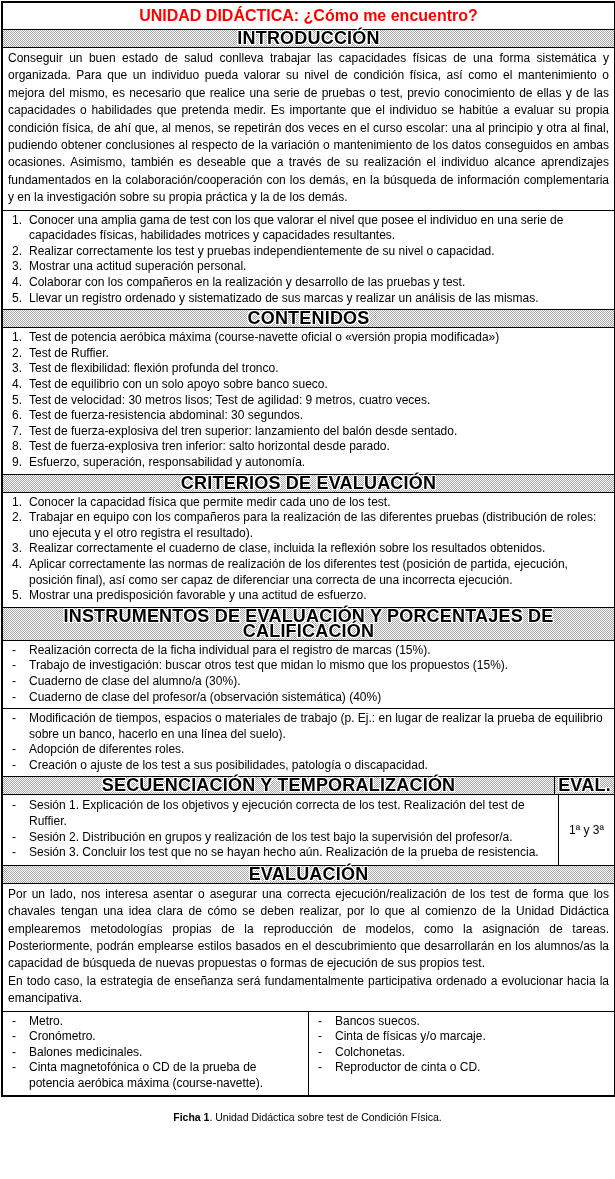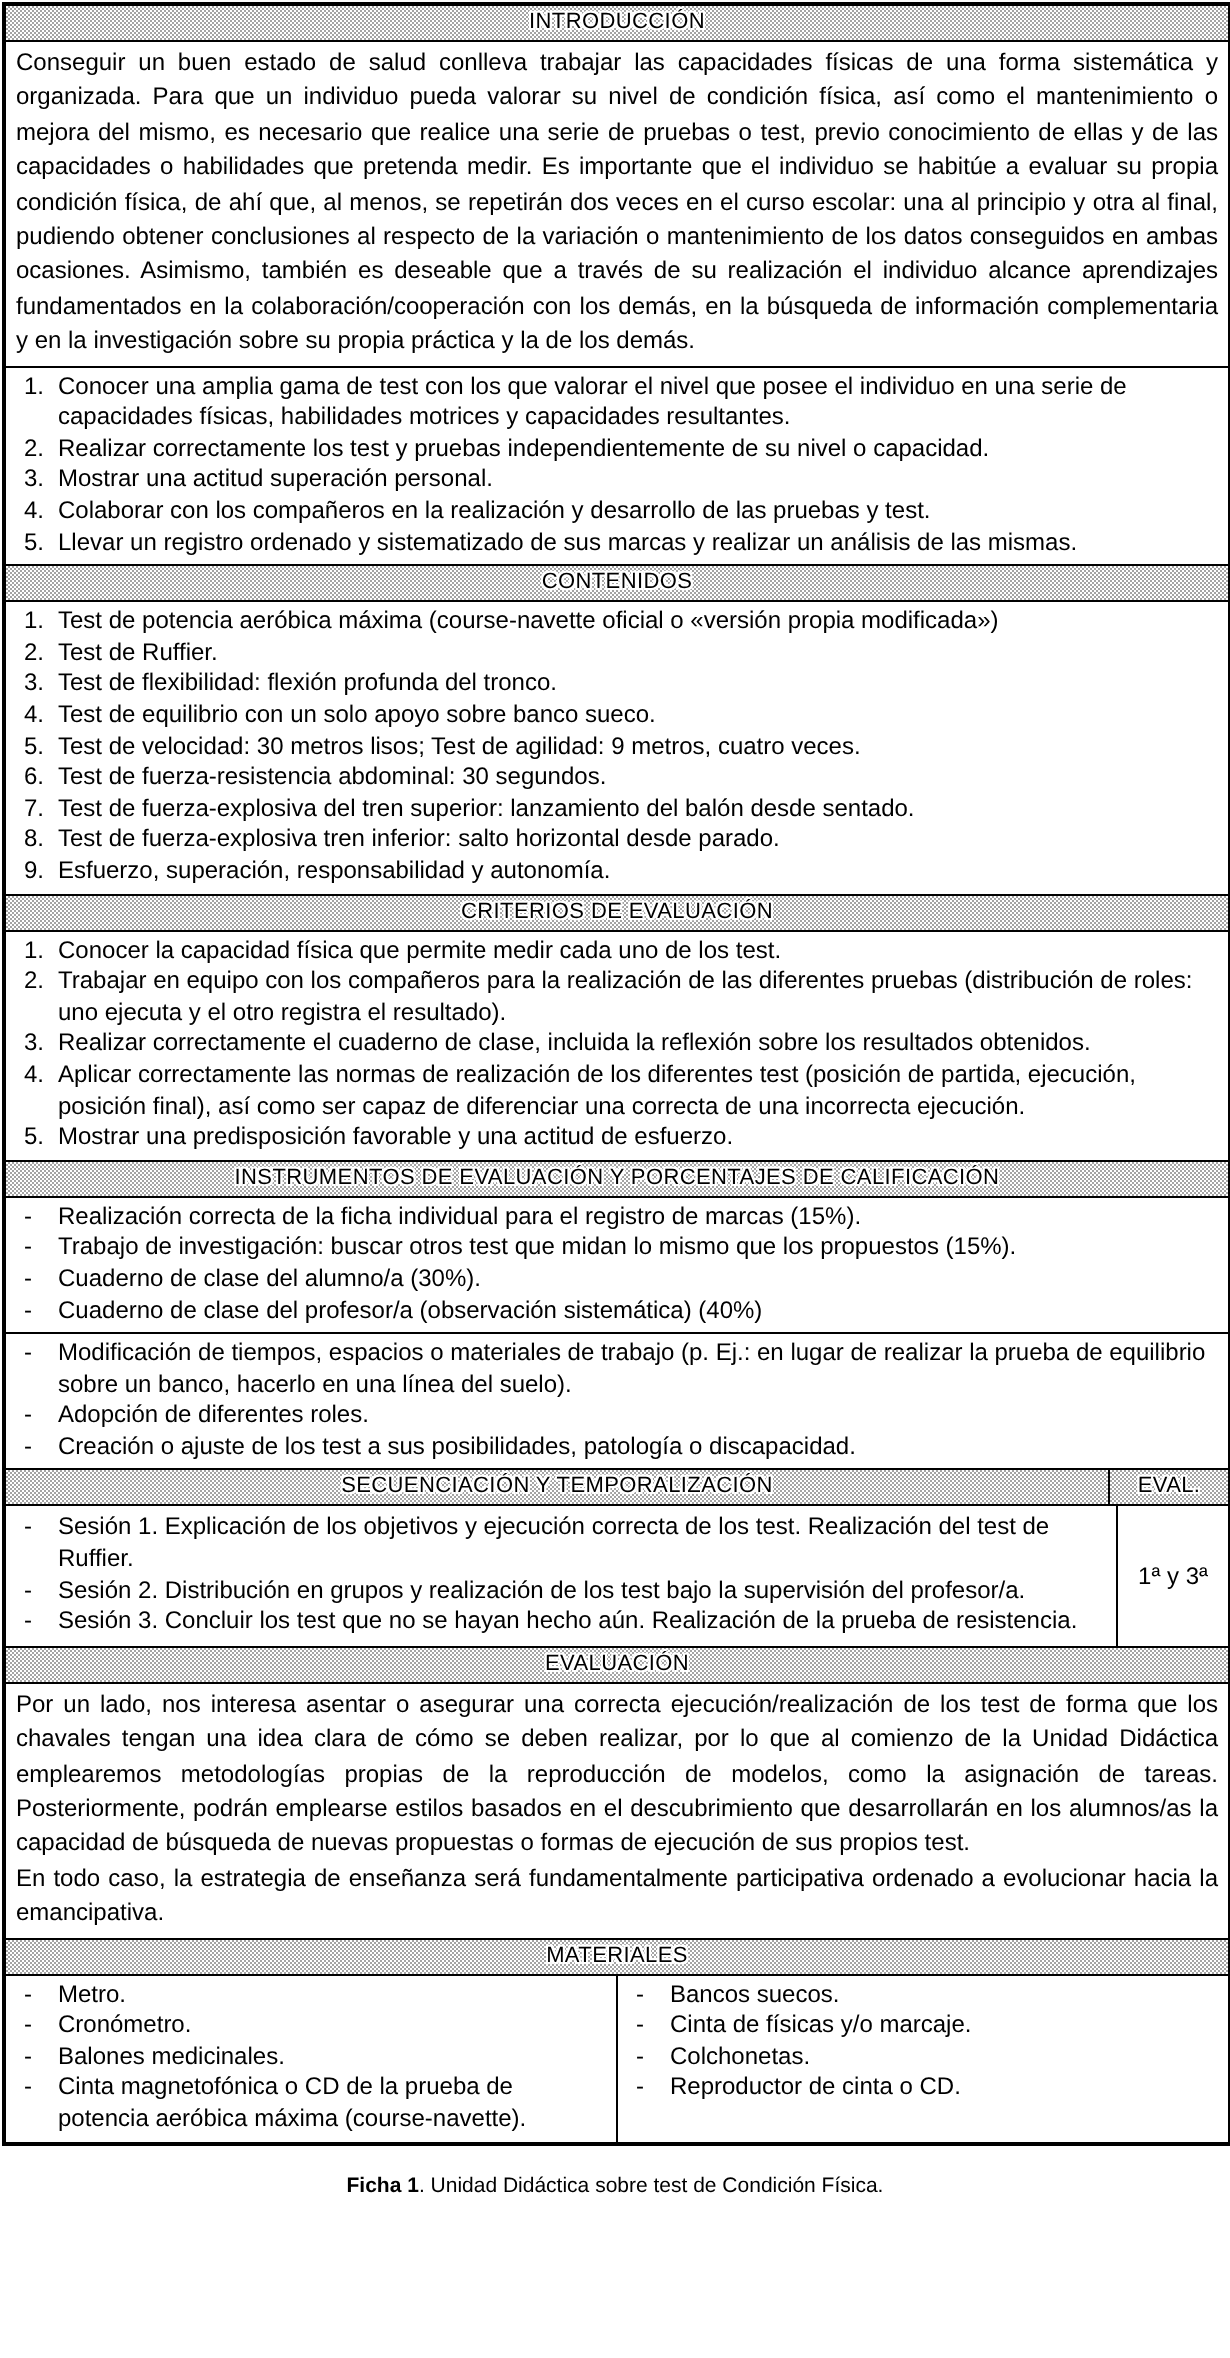--- a/index.html
+++ b/index.html
@@ -16,21 +16,21 @@
   
   .title-row{
     text-align:center;font-weight:bold;font-size:16px;line-height:19px;
     color:#ff0000;padding:3px 2px 4px 2px;background:#fff;
   }
   
   .band{
     background-color:#d6d6d6;
     background-image:repeating-conic-gradient(#a4a4a4 0% 25%, #ffffff 0% 50%);
     background-size:2px 2px;
-    text-align:center;font-weight:normal;font-size:11px;line-height:15px;
+    text-align:center;font-weight:bold;font-size:18px;line-height:15px;
     padding:1px 2px;
   }
   .band-text{
     text-shadow:1px 0 0 #fff,-1px 0 0 #fff,0 1px 0 #fff,0 -1px 0 #fff,
                 1px 1px 0 #fff,-1px -1px 0 #fff,-1px 1px 0 #fff,1px -1px 0 #fff;
     letter-spacing:.2px;
   }
   
   .cellp{padding:2px 5px 3px 5px;font-size:12px;}
   .cellp p{margin:0;text-align:justify;line-height:17.4px;}
@@ -54,20 +54,23 @@
   .caption{
     text-align:center;font-size:10.5px;line-height:12px;margin-top:14px;
   }
   .caption .cap-b{font-weight:bold;}
 </style>
 </head>
 <body>
 
 <div class="sheet">
 
+  <div class="row title-row">
+    <span>UNIDAD DIDÁCTICA: ¿Cómo me encuentro?</span>
+  </div>
 
   <div class="row band">
     <span class="band-text">INTRODUCCIÓN</span>
   </div>
   <div class="row cellp">
     <p>Conseguir un buen estado de salud conlleva trabajar las capacidades físicas de una forma sistemática y organizada. Para que un individuo pueda valorar su nivel de condición física, así como el mantenimiento o mejora del mismo, es necesario que realice una serie de pruebas o test, previo conocimiento de ellas y de las capacidades o habilidades que pretenda medir. Es importante que el individuo se habitúe a evaluar su propia condición física, de ahí que, al menos, se repetirán dos veces en el curso escolar: una al principio y otra al final, pudiendo obtener conclusiones al respecto de la variación o mantenimiento de los datos conseguidos en ambas ocasiones. Asimismo, también es deseable que a través de su realización el individuo alcance aprendizajes fundamentados en la colaboración/cooperación con los demás, en la búsqueda de información complementaria y en la investigación sobre su propia práctica y la de los demás.</p>
   </div>
 
   <div class="row celll">
     <div class="li">
@@ -222,23 +225,20 @@
   </div>
 
   <div class="row band">
     <span class="band-text">EVALUACIÓN</span>
   </div>
   <div class="row cellp">
     <p>Por un lado, nos interesa asentar o asegurar una correcta ejecución/realización de los test de forma que los chavales tengan una idea clara de cómo se deben realizar, por lo que al comienzo de la Unidad Didáctica emplearemos metodologías propias de la reproducción de modelos, como la asignación de tareas. Posteriormente, podrán emplearse estilos basados en el descubrimiento que desarrollarán en los alumnos/as la capacidad de búsqueda de nuevas propuestas o formas de ejecución de sus propios test.</p>
     <p>En todo caso, la estrategia de enseñanza será fundamentalmente participativa ordenado a evolucionar hacia la emancipativa.</p>
   </div>
 
-  <div class="row band">
-    <span class="band-text">MATERIALES</span>
-  </div>
   <div class="row matrow">
     <div class="mcol first">
       <div class="li">
           <span class="m">-</span>
           <span class="t">Metro.</span>
         </div>
       <div class="li">
           <span class="m">-</span>
           <span class="t">Cronómetro.</span>
         </div>

